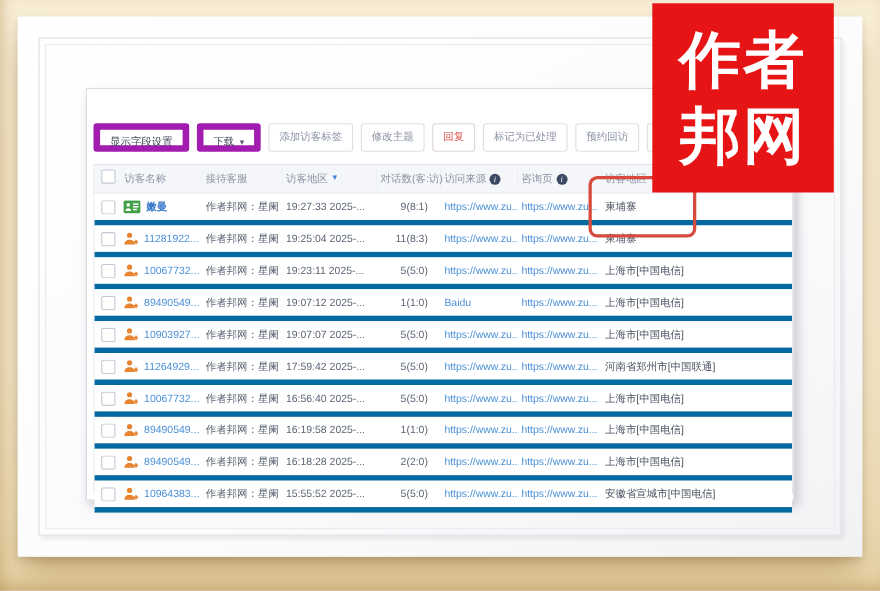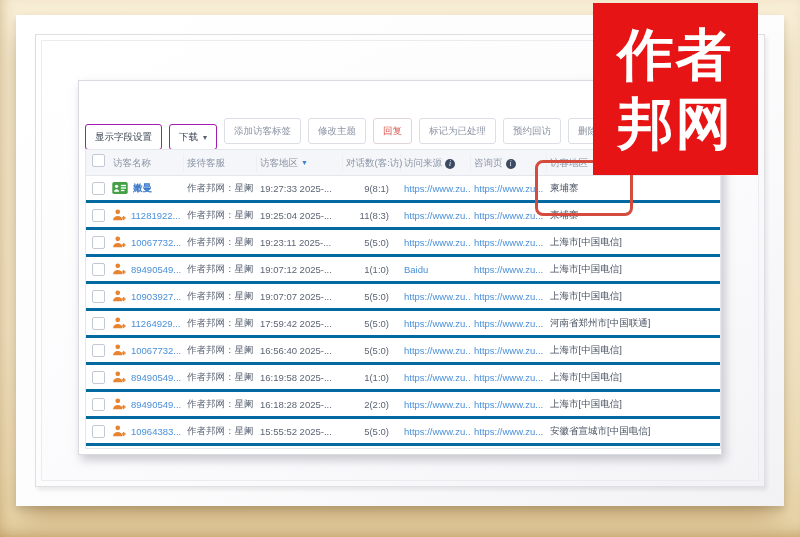--- a/index.html
+++ b/index.html
@@ -20,37 +20,37 @@
 
   
   .panel{position:absolute;left:78px;top:80px;width:644px;height:375px;z-index:10;
     background:#ffffff;border:1px solid #d9dbe0;box-sizing:border-box;
     box-shadow:3px 5px 9px rgba(110,110,120,.35);}
 
   
   .toolbar{position:absolute;left:6px;top:31px;display:flex;gap:7px;align-items:center;}
   .btn{height:26px;line-height:24px;box-sizing:border-box;padding:0 9px;border-radius:3px;
     background:#fff;font-size:9.5px;white-space:nowrap;cursor:pointer;}
-  .btn-strong{border:1px solid #a21caf;color:#3f4856;margin-top:12px;}
+  .btn-strong{border:6px solid #a21caf;color:#3f4856;}
   .btn-muted{border:1px solid #dcdfe5;color:#8a93a2;}
   .btn-danger{border:1px solid #e0d4d4;color:#d9544a;}
   .caret-down{font-size:8px;color:#55606e;margin-left:5px;}
 
   
   .table{position:absolute;left:6px;top:68px;width:636px;height:300px;box-sizing:border-box;
     border:1px solid #e4e7eb;background:#fff;}
   .thead,.trow{display:grid;grid-template-columns:24px 74px 73px 86px 58px 70px 76px 173px;align-items:center;}
   .thead{height:25px;background:#f5f6f9;border-bottom:1px solid #e3e7eb;color:#8a94a6;font-size:9.5px;}
   .thead .hcell{padding-left:3px;white-space:nowrap;overflow:visible;border-right:1px solid #edeff3;height:17px;line-height:17px;}
   .thead .hcell:last-child{border-right:none;}
   .thead .h-cb{border-right:none;display:flex;justify-content:center;padding-left:0;}
   .sort-caret{color:#3b82d0;font-size:7px;margin-left:3px;vertical-align:1px;}
   .info-dot{display:inline-block;width:10px;height:10px;border-radius:50%;background:#3c4b63;color:#fff;
     font-size:7.5px;line-height:10px;text-align:center;margin-left:3px;vertical-align:0px;font-style:italic;font-family:"Liberation Serif",serif;}
-  .trow{height:24px;border-bottom:3px solid #0369a1;font-size:9.5px;background:#fff;}
+  .trow{height:24px;border-bottom:5px solid #0369a1;font-size:9.5px;background:#fff;}
   .cell{white-space:nowrap;overflow:hidden;padding-left:3px;}
   .c-cb{display:flex;justify-content:center;padding-left:0;}
   .cb{width:11px;height:11px;border:1px solid #c3c9d4;border-radius:2px;background:#fff;cursor:pointer;}
   .c-name{display:flex;align-items:center;gap:5px;padding-left:2px;overflow:hidden;}
   .ricon{display:inline-flex;flex:none;}
   .nm{color:#4a90d9;cursor:pointer;overflow:hidden;text-overflow:ellipsis;}
   .row-contact .nm{color:#3a78cc;font-weight:bold;}
   .t-muted{color:#5c6575;}
   .c-count{text-align:right;padding-right:12px;}
   .c-link{color:#4a90d9;cursor:pointer;}

